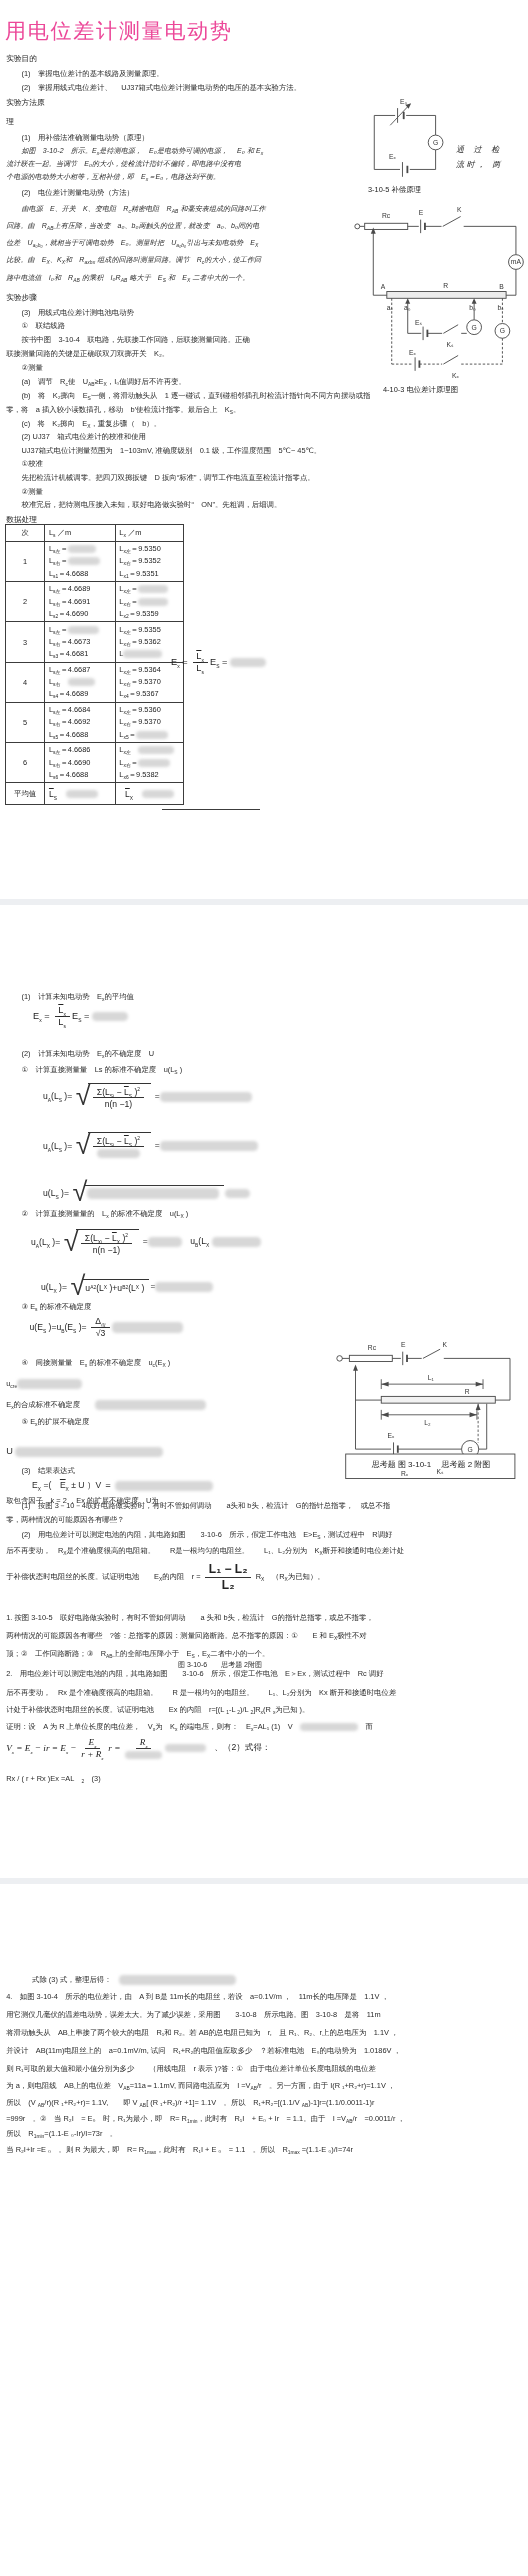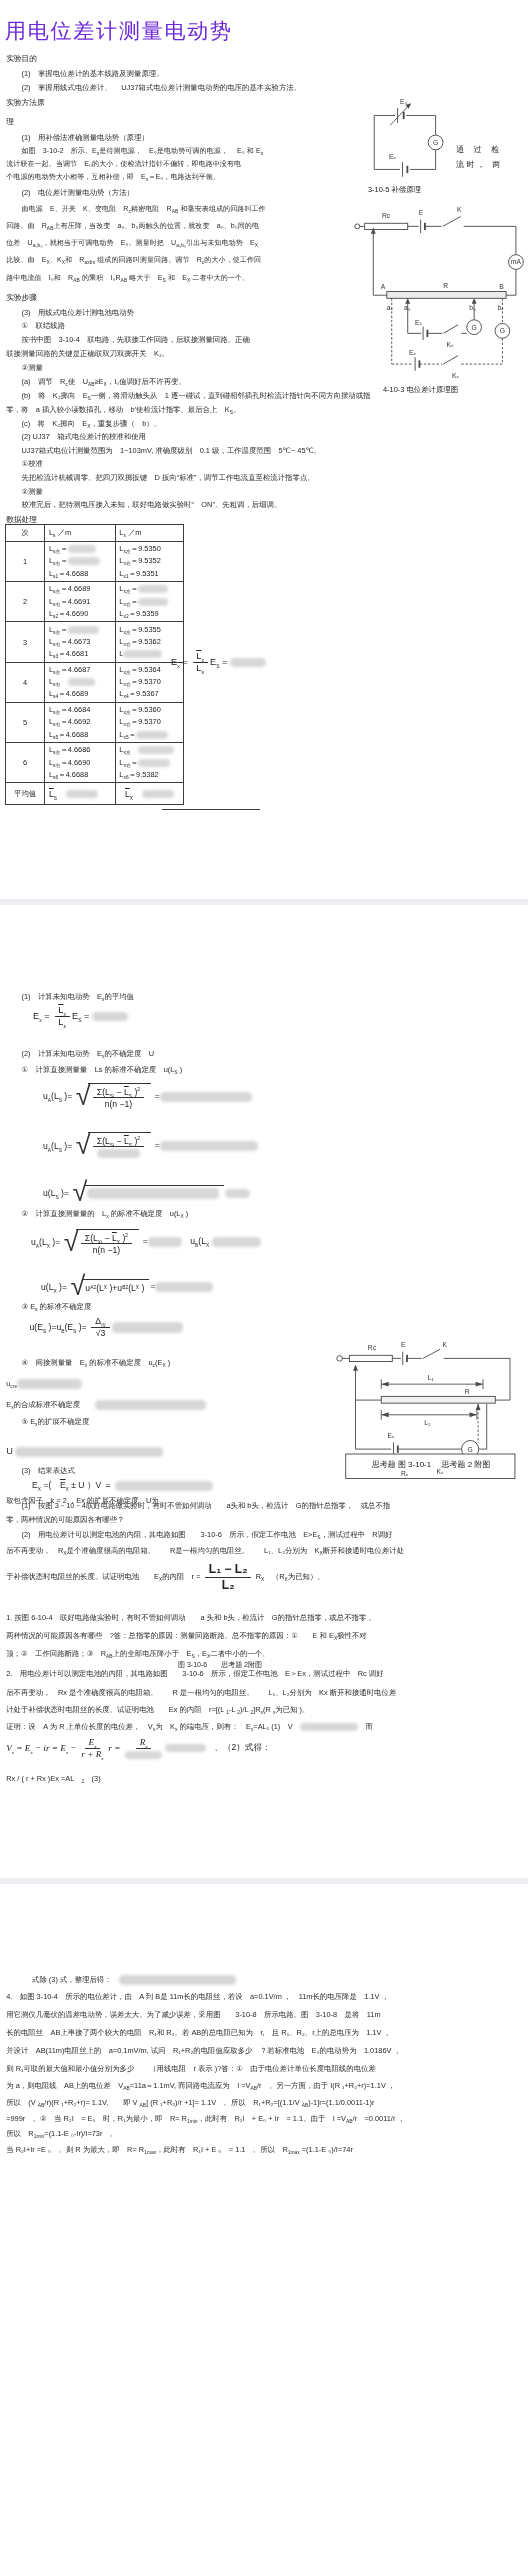--- a/index.html
+++ b/index.html
@@ -1,21 +1,21 @@
 <!DOCTYPE html>
 <html style="font-size:9.8px"><head>
 <meta charset="utf-8">
 <style>
   html,body{margin:0;padding:0;background:#fff;}
   .page{position:relative;width:528px;height:2576px;background:#ffffff;
         font-family:"Liberation Sans","DejaVu Sans",sans-serif;color:#2a2a2a;overflow:hidden;}
   .abs{position:absolute;white-space:pre;}
   .ln{position:absolute;white-space:pre;font-size:7.4px;line-height:9.8px;color:#2a2a2a;}
-  .p1{font-size:7px;letter-spacing:0.1px;}
-  .ttl{position:absolute;font-size:21px;letter-spacing:1.8px;color:#6d28d9;font-weight:500;}
+  .p1{font-size:7px;letter-spacing:0.1px;font-style:italic;}
+  .ttl{position:absolute;font-size:21px;letter-spacing:1.8px;color:#ec4899;font-weight:500;}
   .hd{font-size:7.7px;color:#222;}
   sub{font-size:4.9px;line-height:0;}
   sup{font-size:4.9px;line-height:0;}
   .ovl{text-decoration:overline;}
   .blur{display:inline-block;height:8px;border-radius:4.3px;background:#d7d7d7;filter:blur(1.8px);vertical-align:middle;}
   .band{position:absolute;left:0;width:528px;background:#edeff2;}
   
   .dtable{position:absolute;left:4.9px;top:524px;border-collapse:collapse;font-size:7.4px;color:#222;}
   .dtable td{border:1.2px solid #3c3c3c;border-left-width:0.6px;border-right-width:0.6px;padding:1.2px 3.7px;vertical-align:middle;}
   .dtable td.cnum{width:31px;text-align:center;}
@@ -383,21 +383,21 @@
     <text x="156" y="66">L₁</text>
     <text x="216" y="88">R</text>
     <text x="150" y="138">L₂</text>
     <text x="90" y="160">Eₓ</text>
     <text x="225" y="183" text-anchor="middle" font-size="11">G</text>
     <text x="112" y="222" font-size="8">Rₓ</text>
     <text x="170" y="218" font-size="8">Kₛ</text>
   </svg>
   <div class="figcap" style="left:354px;top:1459px;width:154px;text-align:center;font-size:8px">思考题 图 3-10-1　 思考题 2 附图</div>
 
-  <div class="ln" style="left:6.2px;top:1613px">1. 按图 6-10-4　联好电路做实验时，有时不管如何调动　　a 头和 b头，检流计　G的指针总指零，或总不指零，</div>
+  <div class="ln" style="left:6.2px;top:1613px">1. 按图 3-10-5　联好电路做实验时，有时不管如何调动　　a 头和 b头，检流计　G的指针总指零，或总不指零，</div>
   <div class="ln" style="left:6.2px;top:1631px">两种情况的可能原因各有哪些　?答：总指零的原因：测量回路断路。总不指零的原因：①　　E 和 E<sub>X</sub>极性不对</div>
   <div class="ln" style="left:6.2px;top:1649px">顶；②　工作回路断路；③　R<sub>AB</sub>上的全部电压降小于　E<sub>S</sub>，E<sub>X</sub>二者中小的一个。</div>
   <div class="ln" style="left:178px;top:1660px;font-size:7px">图 3-10-6　　思考题 2附图</div>
   <div class="ln" style="left:6.2px;top:1669px">2.　用电位差计可以测定电池的内阻，其电路如图　　3-10-6　所示，假定工作电池　E＞Ex，测试过程中　Rc 调好</div>
   <div class="ln" style="left:6.2px;top:1688px">后不再变动，　Rx 是个准确度很高的电阻箱。　　R 是一根均匀的电阻丝。　　L₁、L₂分别为　Kx 断开和接通时电位差</div>
   <div class="ln" style="left:6.2px;top:1705px">计处于补偿状态时电阻丝的长度。试证明电池　　Ex 的内阻　r=[(L <sub>1</sub>-L <sub>2</sub>)/L <sub>2</sub>]R<sub>x</sub>(R <sub>x</sub>为已知 )。</div>
   <div class="ln" style="left:6.2px;top:1722px">证明：设　A 为 R 上单位长度的电位差，　V<sub>x</sub>为　K<sub>x</sub> 的端电压，则有：　E<sub>x</sub>=AL₁ (1)　V　<span class="blur" style="width: 58px; height: 8.6px;"></span>　而</div>
 
   <div class="fblock" style="left:6.2px;top:1737px">
     <span class="it">V<sub>x</sub> = E<sub>x</sub> − ir = E<sub>x</sub> − </span>
@@ -406,21 +406,21 @@
     <span class="frac it"><span class="fn">R<sub>x</sub></span><span class="fd"><span class="blur" style="width: 37px; height: 8.6px;"></span></span></span>
     <span><span class="blur" style="width: 41px; height: 8.6px;"></span>　、（2）式得：</span>
   </div>
   <div class="ln" style="left:6.2px;top:1774px">Rx / ( r + Rx )Ex =AL　<sub>2</sub>　(3)</div>
 
   <div class="band" style="top:1878px;height:6.2px"></div>
 
   <div class="ln" style="left:32px;top:1975px">式除 (3) 式，整理后得：　<span class="blur" style="width: 117px; height: 9.8px;"></span></div>
   <div class="ln" style="left:6.2px;top:1992px">4.　如图 3-10-4　所示的电位差计，由　A 到 B是 11m长的电阻丝，若设　a=0.1V/m ，　11m长的电压降是　1.1V ，</div>
   <div class="ln" style="left:6.2px;top:2010px">用它测仅几毫伏的温差电动势，误差太大。为了减少误差，采用图　　3-10-8　所示电路。图　3-10-8　是将　11m</div>
-  <div class="ln" style="left:6.2px;top:2028px">长的电阻丝　AB上串接了两个较大的电阻　R₁和 R₂。若 AB的总电阻已知为　r,　且 R₁、R₂、r上的总电压为　1.1V ，</div>
+  <div class="ln" style="left:6.2px;top:2028px">将滑动触头从　AB上串接了两个较大的电阻　R₁和 R₂。若 AB的总电阻已知为　r,　且 R₁、R₂、r上的总电压为　1.1V ，</div>
   <div class="ln" style="left:6.2px;top:2046px">并设计　AB(11m)电阻丝上的　a=0.1mV/m, 试问　R₁+R₂的电阻值应取多少　？若标准电池　E₀的电动势为　1.0186V ，</div>
   <div class="ln" style="left:6.2px;top:2064px">则 R₁可取的最大值和最小值分别为多少　　（用线电阻　r 表示 )?答：①　由于电位差计单位长度电阻线的电位差</div>
   <div class="ln" style="left:6.2px;top:2081px">为 a，则电阻线　AB上的电位差　V<sub>AB</sub>=11a＝1.1mV, 而回路电流应为　I =V<sub>AB</sub>/r　。另一方面，由于 I(R ₁+R₂+r)=1.1V ，</div>
   <div class="ln" style="left:6.2px;top:2098px">所以　(V <sub>AB</sub>/r)(R ₁+R₂+r)= 1.1V,　　即 V <sub>AB</sub>[ (R ₁+R₂)/r +1]= 1.1V　。所以　R₁+R₂=[(1.1/V <sub>AB</sub>)-1]r=(1.1/0.0011-1)r</div>
   <div class="ln" style="left:6.2px;top:2114px">=999r　。②　当 R₂I　= E₀　时，R₁为最小，即　R= R<sub>1min</sub>，此时有　R₁I　+ E₀ + Ir　= 1.1。由于　I =V<sub>AB</sub>/r　=0.0011/r ，</div>
   <div class="ln" style="left:6.2px;top:2129px">所以　R<sub>1min</sub>=(1.1-E ₀-Ir)/I=73r　。</div>
   <div class="ln" style="left:6.2px;top:2145px">当 R₂I+Ir =E ₀　。则 R 为最大，即　R= R<sub>1max</sub>，此时有　R₁I + E ₀　= 1.1　。所以　R<sub>1max</sub> =(1.1-E ₀)/I=74r</div>
 
 </div>
 

